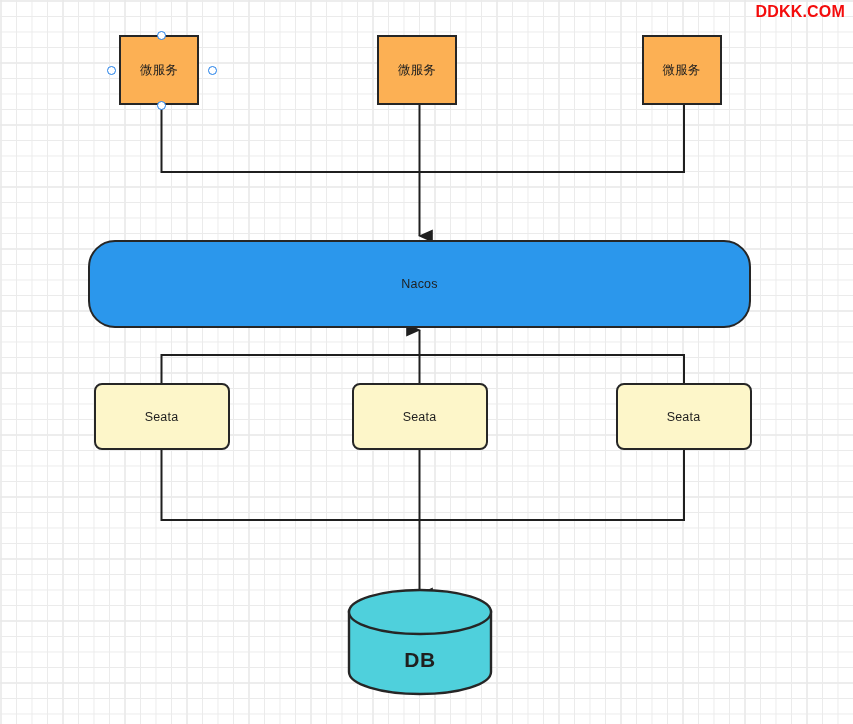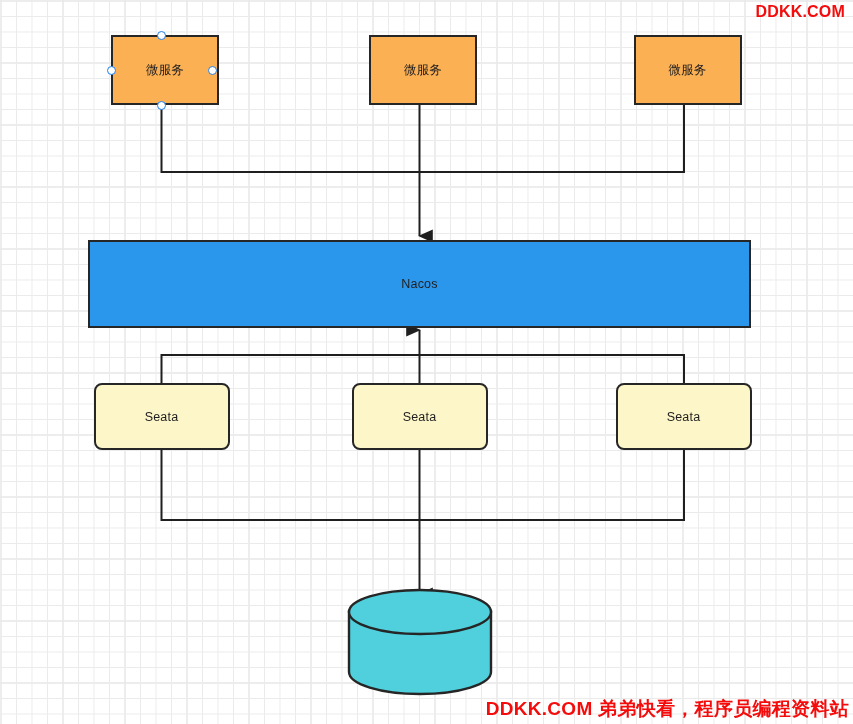--- a/index.html
+++ b/index.html
@@ -43,29 +43,31 @@
     align-items: center;
     justify-content: center;
     border: 2px solid #262626;
     font-size: 12.5px;
     color: #1f1f1f;
     letter-spacing: 0.2px;
   }
 
   .node-micro {
     background: #fcb054;
-    width: 108px;
+    width: 80px;
     height: 70px;
+    margin-left: 8px;
   }
 
   .node-nacos {
     background: #2b97ec;
     width: 663px;
     height: 88px;
     font-size: 12.5px;
+    border-radius: 27px;
   }
 
   .node-seata {
     background: #fdf6c9;
     width: 136px;
     height: 67px;
     border-radius: 8px;
   }
 
   .handle {
@@ -139,20 +141,21 @@
 
       <path d="M 419.5 450 L 419.5 594" marker-end="url(#arrow-down)"></path>
     </g>
 
     <g>
       <path d="M 349 612 L 349 672 A 71 22 0 0 0 491 672 L 491 612 Z" fill="#4fd0dc" stroke="#262626" stroke-width="2.4"></path>
       <ellipse cx="420" cy="612" rx="71" ry="22" fill="#4fd0dc" stroke="#262626" stroke-width="2.4"></ellipse>
     </g>
   </svg>
 
+  <div class="db-label">DB</div>
 
   <div class="node node-micro" style="left:111px; top:35px;">
     <span>微服务</span>
   </div>
   <div class="handle" style="left:161.5px; top:35px;"></div>
   <div class="handle" style="left:111px; top:70px;"></div>
   <div class="handle" style="left:212px; top:70px;"></div>
   <div class="handle" style="left:161.5px; top:105px;"></div>
 
   <div class="node node-micro" style="left:369px; top:35px;">
@@ -171,15 +174,14 @@
     <span>Seata</span>
   </div>
   <div class="node node-seata" style="left:351.5px; top:383px;">
     <span>Seata</span>
   </div>
   <div class="node node-seata" style="left:615.5px; top:383px;">
     <span>Seata</span>
   </div>
 
   <div class="watermark watermark-top">DDKK.COM</div>
-  <div class="watermark watermark-bottom">DDKK.COM 弟弟快看，程序员编程资料站</div>
 
 </div>
 
 </body></html>

